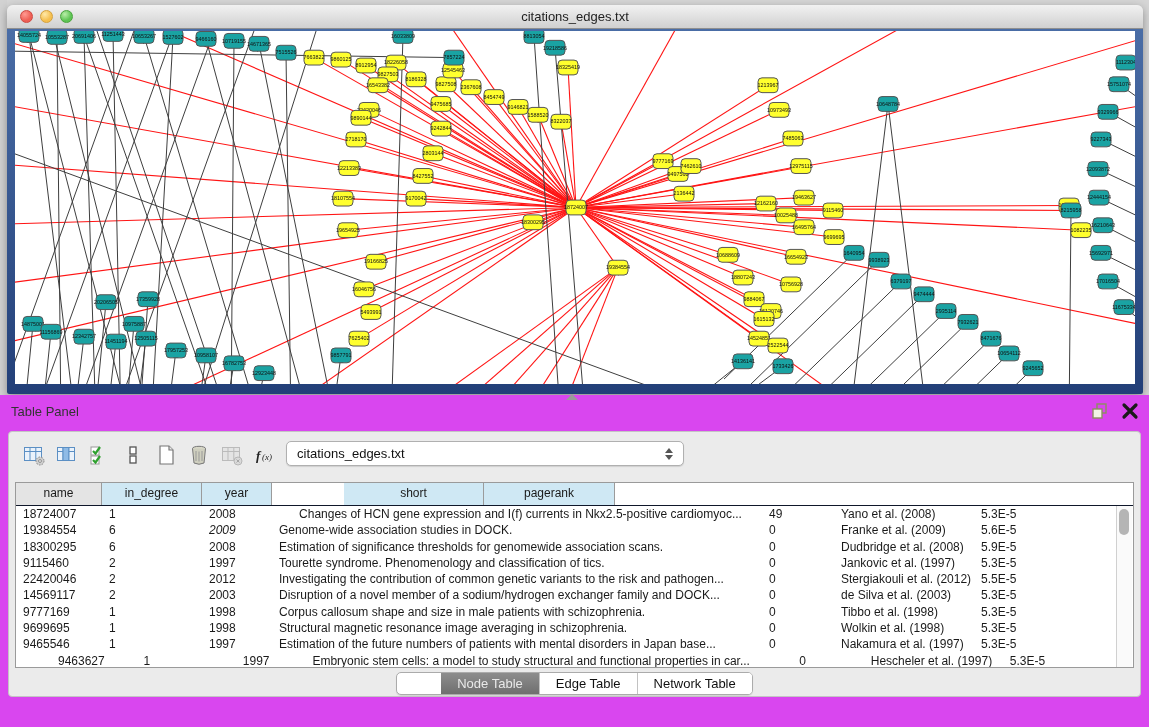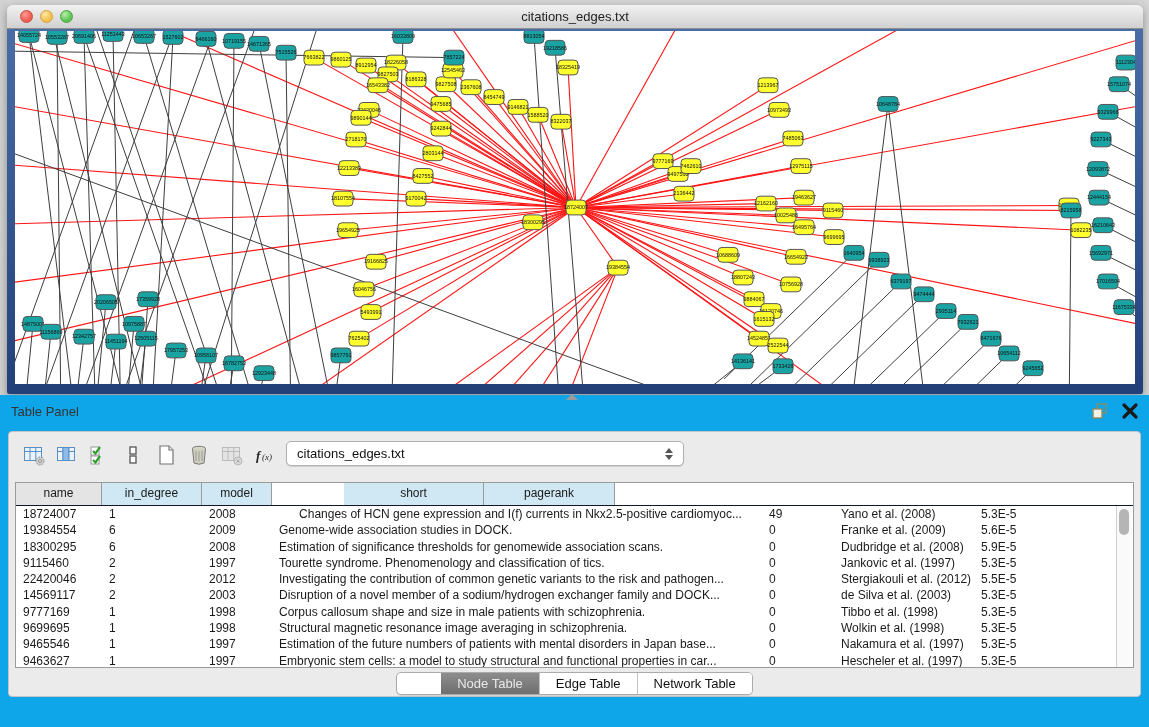--- a/index.html
+++ b/index.html
@@ -14,21 +14,21 @@
   .light{width:13px;height:13px;border-radius:50%;box-sizing:border-box;}
   .light.red{background:radial-gradient(circle at 35% 30%,#ff9a92,#ee5f55 60%);border:1px solid #ce4840;}
   .light.yellow{background:radial-gradient(circle at 35% 30%,#ffe9a8,#f5bf4f 60%);border:1px solid #d4a13c;}
   .light.green{background:radial-gradient(circle at 35% 30%,#b9eea9,#5ec454 60%);border:1px solid #48a43c;}
   .wintitle{position:absolute;left:0;right:0;top:4px;text-align:center;font-size:13px;color:#222;}
   .frame{height:365px;background:linear-gradient(#4a6da6,#223f78);
     padding:2px 8px 0 8px;box-sizing:border-box;border-radius:0 0 2px 2px;}
   .canvas{width:1120px;height:353px;background:#fff;position:relative;overflow:hidden;}
   .canvas svg{display:block;width:100%;height:100%;}
   
-  .bottom{position:absolute;left:0;top:395px;width:1149px;height:332px;background:#0ea5e9;}
+  .bottom{position:absolute;left:0;top:395px;width:1149px;height:332px;background:#d946ef;}
   .divider-handle{position:absolute;left:566px;top:-1px;width:0;height:0;
     border-left:6px solid transparent;border-right:6px solid transparent;border-bottom:6px solid #9a9a9a;}
   .panelhdr{position:relative;height:32px;}
   .panelhdr .ptitle{position:absolute;left:11px;top:9px;font-size:13px;color:#333;}
   .phicons{position:absolute;right:10px;top:7px;display:flex;gap:12px;align-items:center;}
   .phicon{width:18px;height:18px;cursor:pointer;}
   .inner{position:absolute;left:8px;top:36px;width:1133px;height:266px;
     background:#ebebeb;border:1px solid #c4c4c4;border-radius:4px;box-sizing:border-box;}
   .toolbar{position:relative;height:46px;display:flex;align-items:center;padding-left:12px;}
   .tbtn{width:26px;height:26px;display:flex;align-items:center;justify-content:center;margin-right:7px;}
@@ -762,40 +762,40 @@
         <span class="arrows">
             <i class="up"></i>
             <i class="dn"></i>
           </span>
       </div>
 
       <div class="tblwrap">
         <div class="thead" id="thead">
             <div class="th gray" style="width: 86px;">name</div>
             <div class="th" style="width: 100px;">in_degree</div>
-            <div class="th" style="width: 70px;">model</div>
+            <div class="th" style="width: 70px;">year</div>
             <div class="th" style="width: 72px; margin-top: 40px;">△ out_de...</div>
             <div class="th" style="width: 140px;">short</div>
             <div class="th" style="width: 131px;">pagerank</div>
             <div class="th fill"></div>
           </div>
         <div id="tbody">
             <div class="trow">
               <div class="td" style="width: 86px;">18724007</div>
               <div class="td" style="width: 100px;">1</div>
               <div class="td" style="width: 70px;">2008</div>
               <div class="td" style="width: 490px; text-align: center;">Changes of HCN gene expression and I(f) currents in Nkx2.5-positive cardiomyoc...</div>
               <div class="td" style="width: 72px;">49</div>
               <div class="td" style="width: 140px;">Yano et al. (2008)</div>
               <div class="td" style="width: 131px;">5.3E-5</div>
             </div>
             <div class="trow">
               <div class="td" style="width: 86px;">19384554</div>
               <div class="td" style="width: 100px;">6</div>
-              <div class="td" style="width: 70px;">2009</div>
+              <div class="td" style="width: 70px; font-style: italic;">2009</div>
               <div class="td" style="width: 490px;">Genome-wide association studies in DOCK.</div>
               <div class="td" style="width: 72px;">0</div>
               <div class="td" style="width: 140px;">Franke et al. (2009)</div>
               <div class="td" style="width: 131px;">5.6E-5</div>
             </div>
             <div class="trow">
               <div class="td" style="width: 86px;">18300295</div>
               <div class="td" style="width: 100px;">6</div>
               <div class="td" style="width: 70px;">2008</div>
               <div class="td" style="width: 490px;">Estimation of significance thresholds for genomewide association scans.</div>
@@ -851,21 +851,21 @@
             <div class="trow">
               <div class="td" style="width: 86px;">9465546</div>
               <div class="td" style="width: 100px;">1</div>
               <div class="td" style="width: 70px;">1997</div>
               <div class="td" style="width: 490px;">Estimation of the future numbers of patients with mental disorders in Japan base...</div>
               <div class="td" style="width: 72px;">0</div>
               <div class="td" style="width: 140px;">Nakamura et al. (1997)</div>
               <div class="td" style="width: 131px;">5.3E-5</div>
             </div>
             <div class="trow">
-              <div class="td" style="width: 86px;">9463627</div>
+              <div class="td" style="width: 86px; margin-left: 35px;">9463627</div>
               <div class="td" style="width: 100px;">1</div>
               <div class="td" style="width: 70px;">1997</div>
               <div class="td" style="width: 490px;">Embryonic stem cells: a model to study structural and functional properties in car...</div>
               <div class="td" style="width: 72px;">0</div>
               <div class="td" style="width: 140px;">Hescheler et al. (1997)</div>
               <div class="td" style="width: 131px;">5.3E-5</div>
             </div>
           </div>
         <div class="vsb">
           <div class="thumb"></div>

